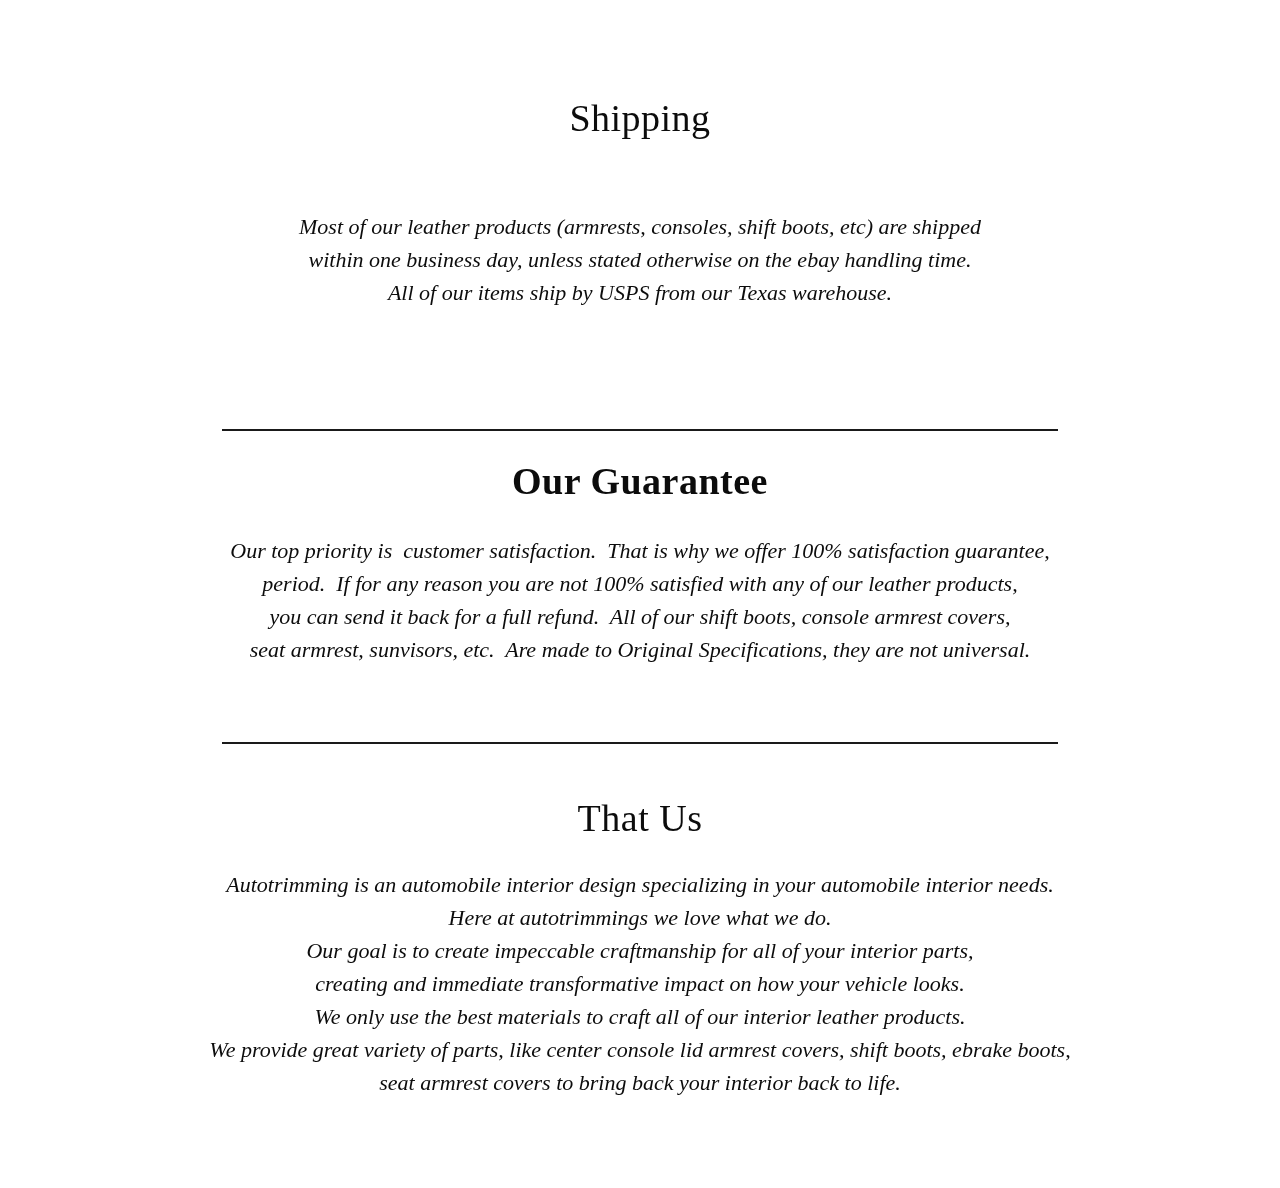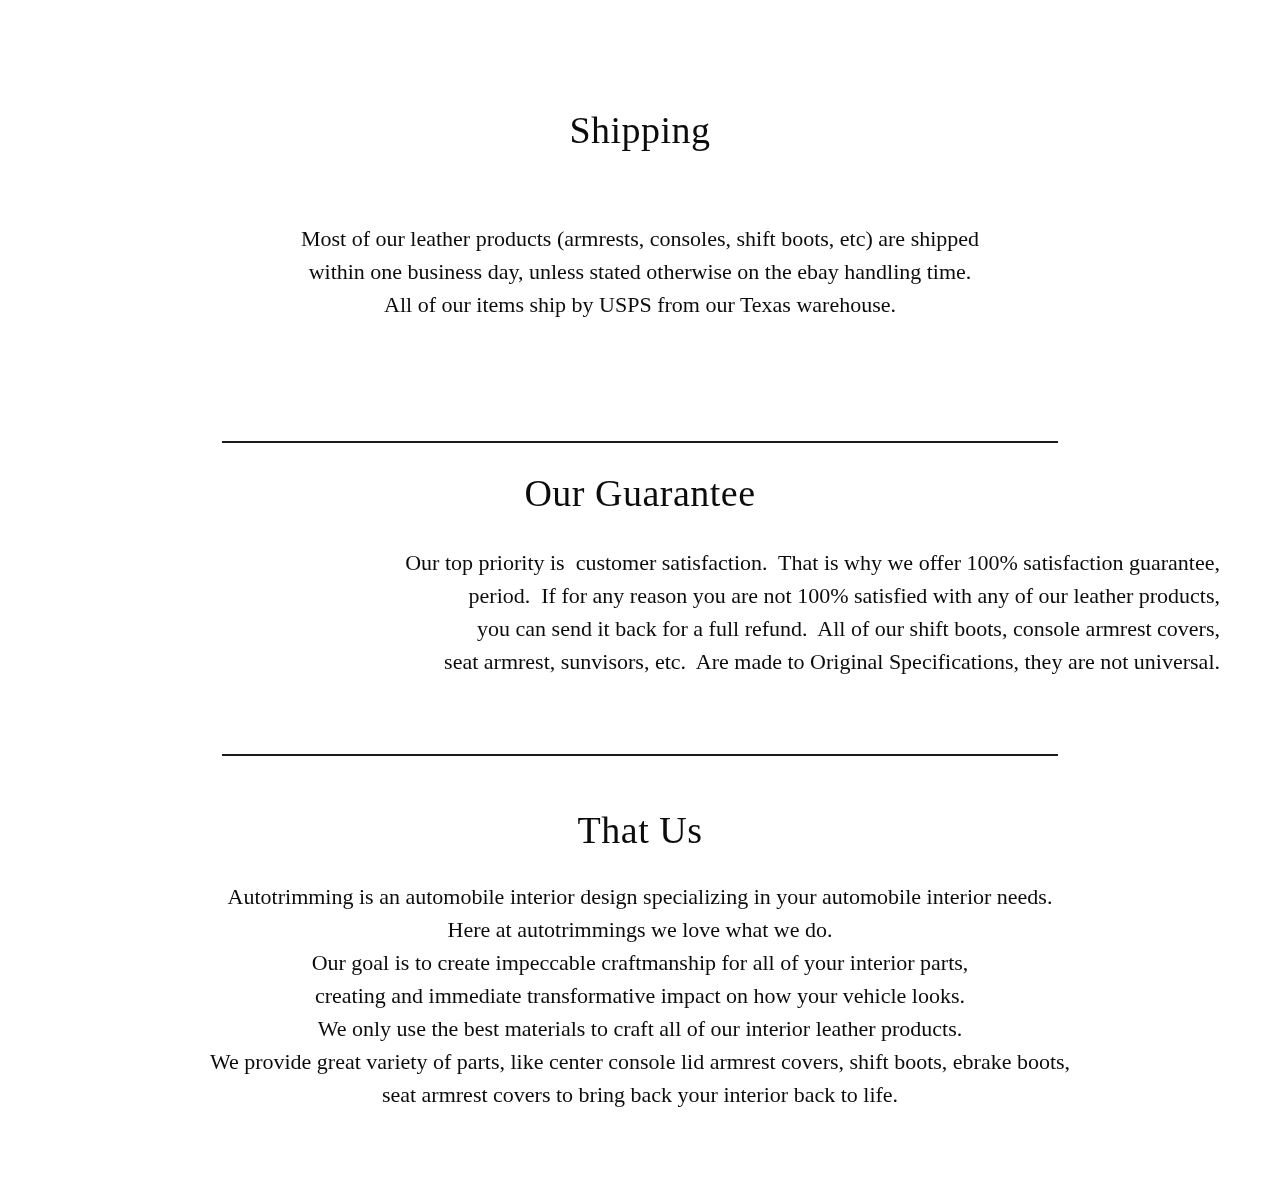--- a/index.html
+++ b/index.html
@@ -12,47 +12,48 @@
     width: 1280px;
     height: 1188px;
     box-sizing: border-box;
     padding-top: 92px;
     background: #ffffff;
     color: #0c0c0c;
     font-family: "Liberation Serif", "DejaVu Serif", serif;
     overflow: hidden;
   }
   .section-heading {
-    margin: 16px;
+    margin: 4px;
     font-size: 38px;
     font-weight: normal;
     line-height: 44px;
     text-align: center;
     letter-spacing: 0.5px;
   }
   .section-body {
     margin: 4px auto;
     max-width: 1160px;
     font-size: 22px;
     line-height: 33px;
     text-align: center;
     white-space: pre-wrap;
+    font-style: italic;
   }
   .divider {
     display: block;
     width: 836px;
     margin: 0 auto;
     border: none;
     border-top: 2px solid #1a1a1a;
   }
   
   #shipping-body   { margin-top: 70px; }
   #divider-1       { margin-top: 120px; }
-  #guarantee-head  { margin-top: 28px; }
-  #guarantee-body  { margin-top: 31px; text-align: right; }
+  #guarantee-head  { margin-top: 28px; font-weight: bold; }
+  #guarantee-body  { margin-top: 31px; }
   #divider-2       { margin-top: 76px; }
   #about-head      { margin-top: 52px; }
   #about-body      { margin-top: 28px; }
 </style>
 </head>
 <body>
 
 <div class="page">
 
   <section>

